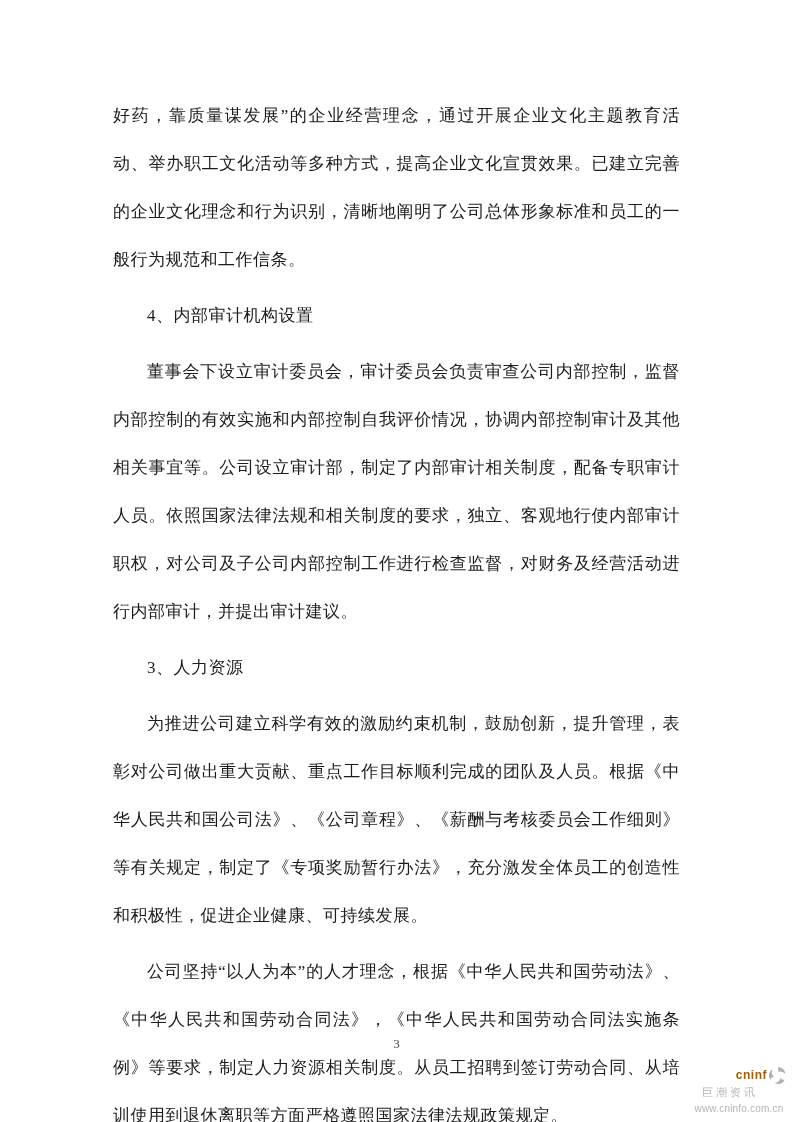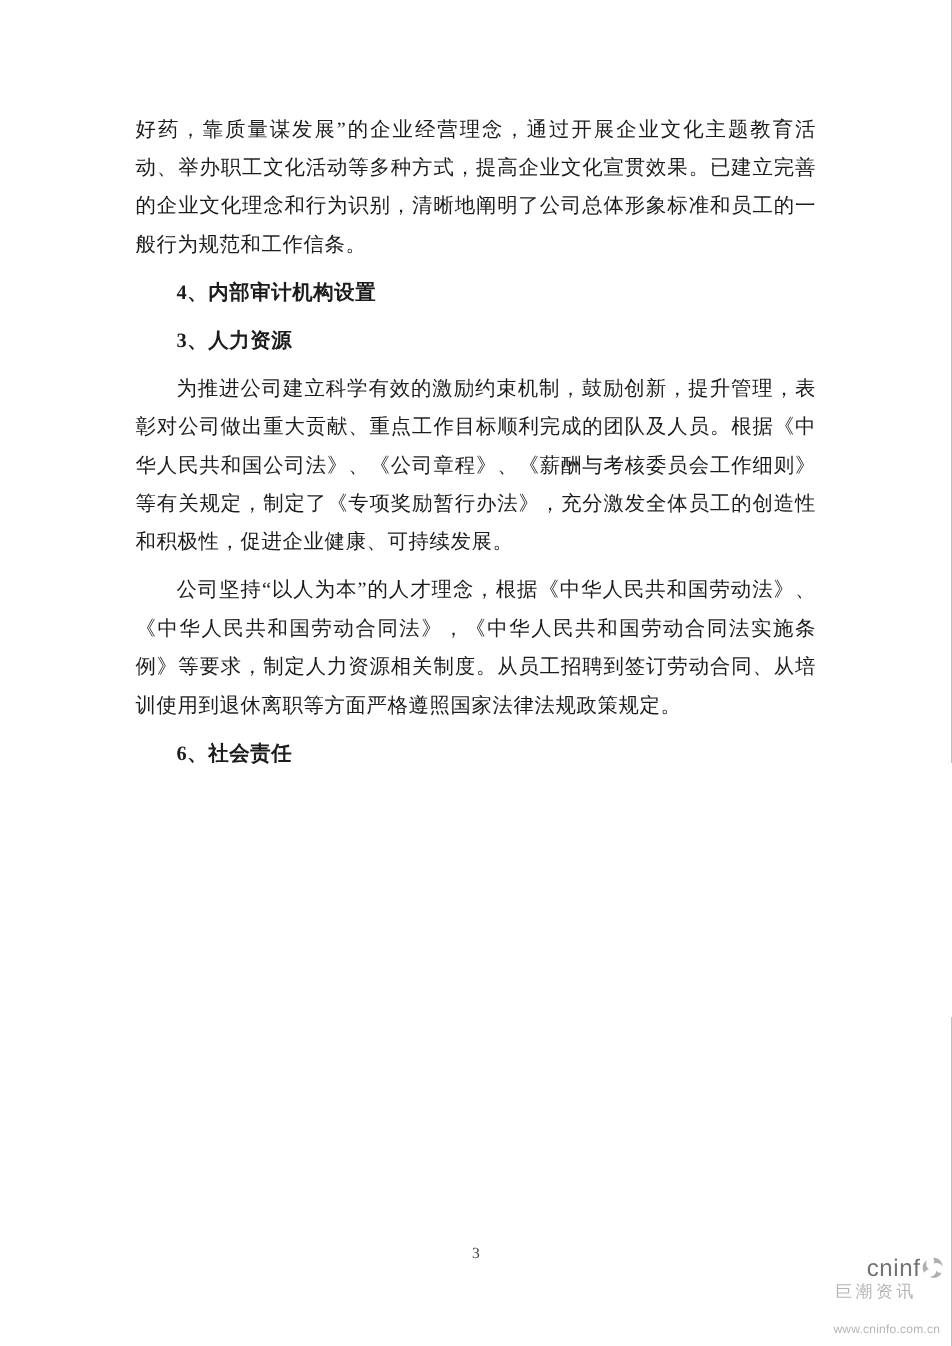--- a/index.html
+++ b/index.html
@@ -15,30 +15,30 @@
     color: #1c1c1c;
   }
   .content {
     position: absolute;
     top: 92px;
     left: 113px;
     width: 567px;
   }
   .block {
     font-size: 17px;
-    line-height: 32px;
+    line-height: 48px;
     margin: 0 0 8px 0;
     text-align: justify;
     text-align-last: left;
     letter-spacing: 0.5px;
     word-break: break-all;
   }
   .indent { text-indent: 34px; }
   .heading {
-    font-weight: bold;
+    font-weight: normal;
     text-align: center;
   }
   .page-number {
     position: absolute;
     top: 1036px;
     left: 0;
     width: 100%;
     text-align: center;
     font-size: 13px;
     color: #444444;
@@ -55,48 +55,49 @@
     line-height: 1.1;
   }
   .wm-top {
     display: flex;
     align-items: center;
     justify-content: flex-end;
     gap: 1px;
     padding-right: 2px;
   }
   .wm-brand {
-    font-size: 20px;
-    font-weight: normal;
+    font-size: 12px;
+    font-weight: bold;
     letter-spacing: 0.5px;
-    color: #737373;
+    color: #a16207;
   }
   .wm-swirl { width: 19px; height: 19px; display: block; }
   .wm-name {
-    font-size: 14px;
+    font-size: 11px;
     letter-spacing: 3px;
     color: #b5b5b5;
-    margin: 1px 18px 19px 0;
+    margin: 1px 18px 5px 0;
     text-align: center;
   }
   .wm-url {
     font-size: 10px;
     color: #b5b5b5;
     letter-spacing: 0.2px;
     text-align: center;
   }
 </style>
 </head>
 <body>
 
 <div class="page">
 
   <div class="content">
     <p class="block">好药，靠质量谋发展”的企业经营理念，通过开展企业文化主题教育活动、举办职工文化活动等多种方式，提高企业文化宣贯效果。已建立完善的企业文化理念和行为识别，清晰地阐明了公司总体形象标准和员工的一般行为规范和工作信条。</p>
     <p class="block heading indent">4、内部审计机构设置</p>
+    <p class="block indent">董事会下设立审计委员会，审计委员会负责审查公司内部控制，监督内部控制的有效实施和内部控制自我评价情况，协调内部控制审计及其他相关事宜等。公司设立审计部，制定了内部审计相关制度，配备专职审计人员。依照国家法律法规和相关制度的要求，独立、客观地行使内部审计职权，对公司及子公司内部控制工作进行检查监督，对财务及经营活动进行内部审计，并提出审计建议。</p>
     <p class="block heading indent">3、人力资源</p>
     <p class="block indent">为推进公司建立科学有效的激励约束机制，鼓励创新，提升管理，表彰对公司做出重大贡献、重点工作目标顺利完成的团队及人员。根据《中华人民共和国公司法》、《公司章程》、《薪酬与考核委员会工作细则》等有关规定，制定了《专项奖励暂行办法》，充分激发全体员工的创造性和积极性，促进企业健康、可持续发展。</p>
     <p class="block indent">公司坚持“以人为本”的人才理念，根据《中华人民共和国劳动法》、《中华人民共和国劳动合同法》，《中华人民共和国劳动合同法实施条例》等要求，制定人力资源相关制度。从员工招聘到签订劳动合同、从培训使用到退休离职等方面严格遵照国家法律法规政策规定。</p>
     <p class="block heading indent">6、社会责任</p>
   </div>
 
   <div class="page-number">3</div>
 
   <div class="watermark">
     <div class="wm-top">

